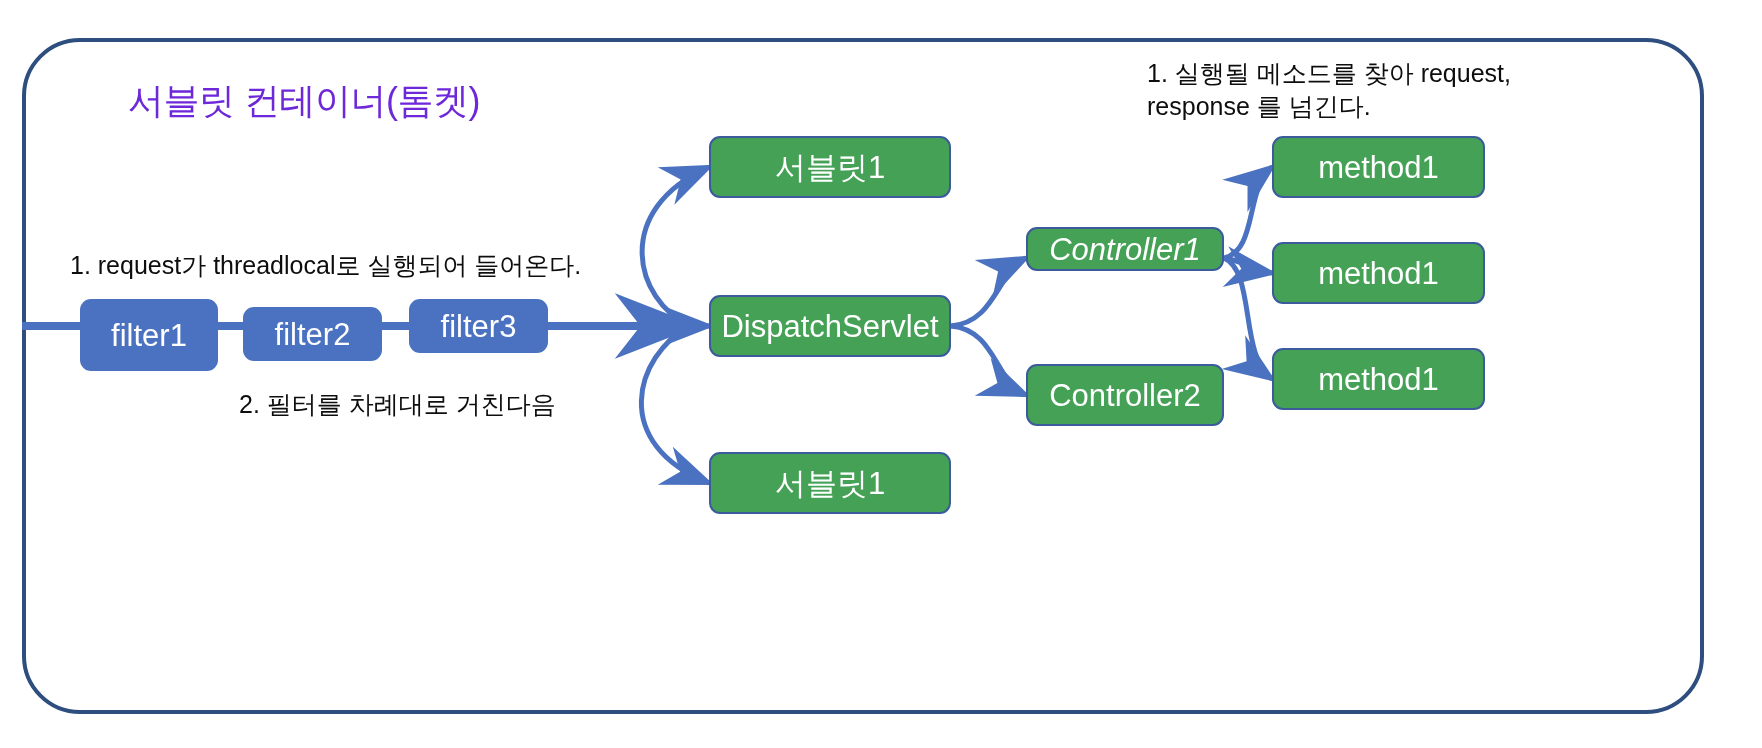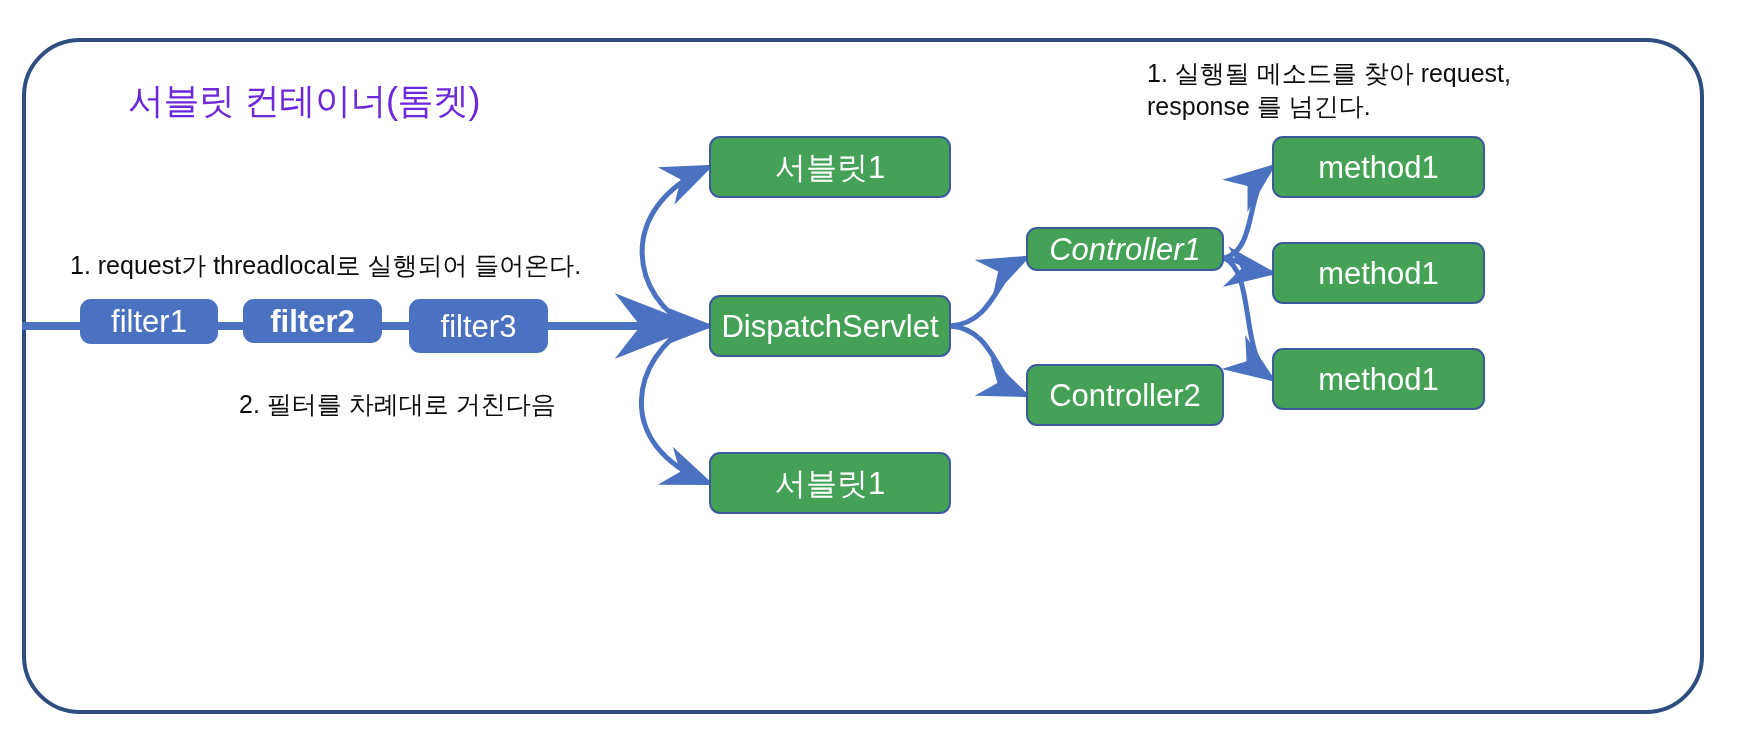--- a/index.html
+++ b/index.html
@@ -69,22 +69,22 @@
     font-size: 31px;
   }
   .note {
     position: absolute;
     color: #0d0d0d;
     font-size: 25px;
     line-height: 1.3;
     white-space: pre-line;
   }
   
-  #filter1 { left: 80px;  top: 299px; width: 138px; height: 45px; }
-  #filter2 { left: 243px; top: 299px; width: 139px; height: 44px; font-weight: bold; }
+  #filter1 { left: 80px;  top: 299px; width: 138px; height: 72px; }
+  #filter2 { left: 243px; top: 307px; width: 139px; height: 54px; }
   #filter3 { left: 409px; top: 299px; width: 139px; height: 54px; }
 
   #servlet-top    { left: 709px; top: 136px; width: 242px; height: 62px; }
   #dispatch       { left: 709px; top: 295px; width: 242px; height: 62px; }
   #servlet-bottom { left: 709px; top: 452px; width: 242px; height: 62px; }
 
   #controller1 { left: 1026px; top: 227px; width: 198px; height: 44px; font-style: italic; }
   #controller2 { left: 1026px; top: 364px; width: 198px; height: 62px; }
 
   #method1 { left: 1272px; top: 136px; width: 213px; height: 62px; }

